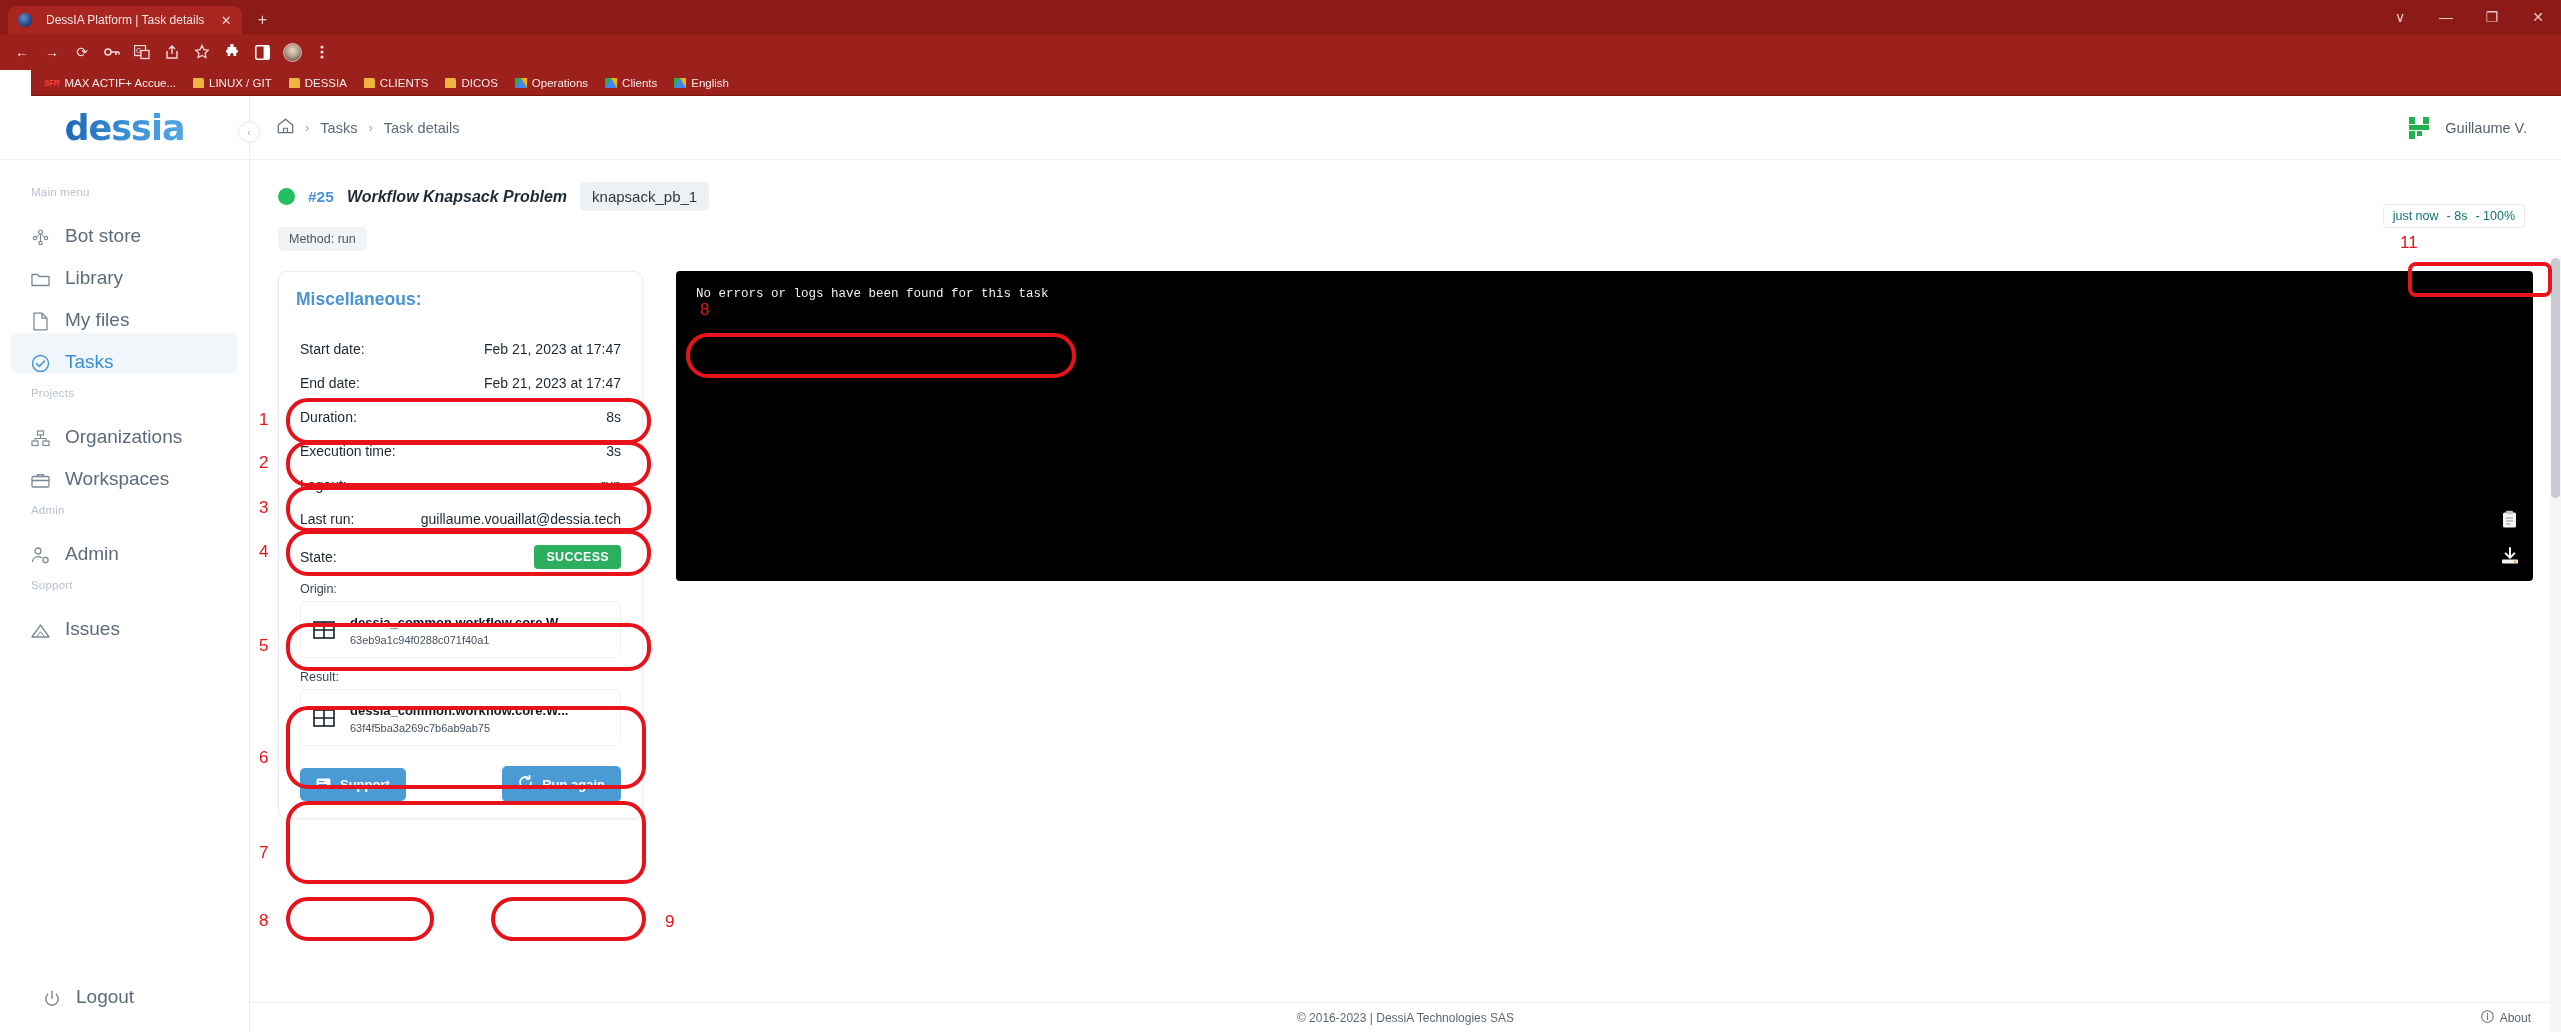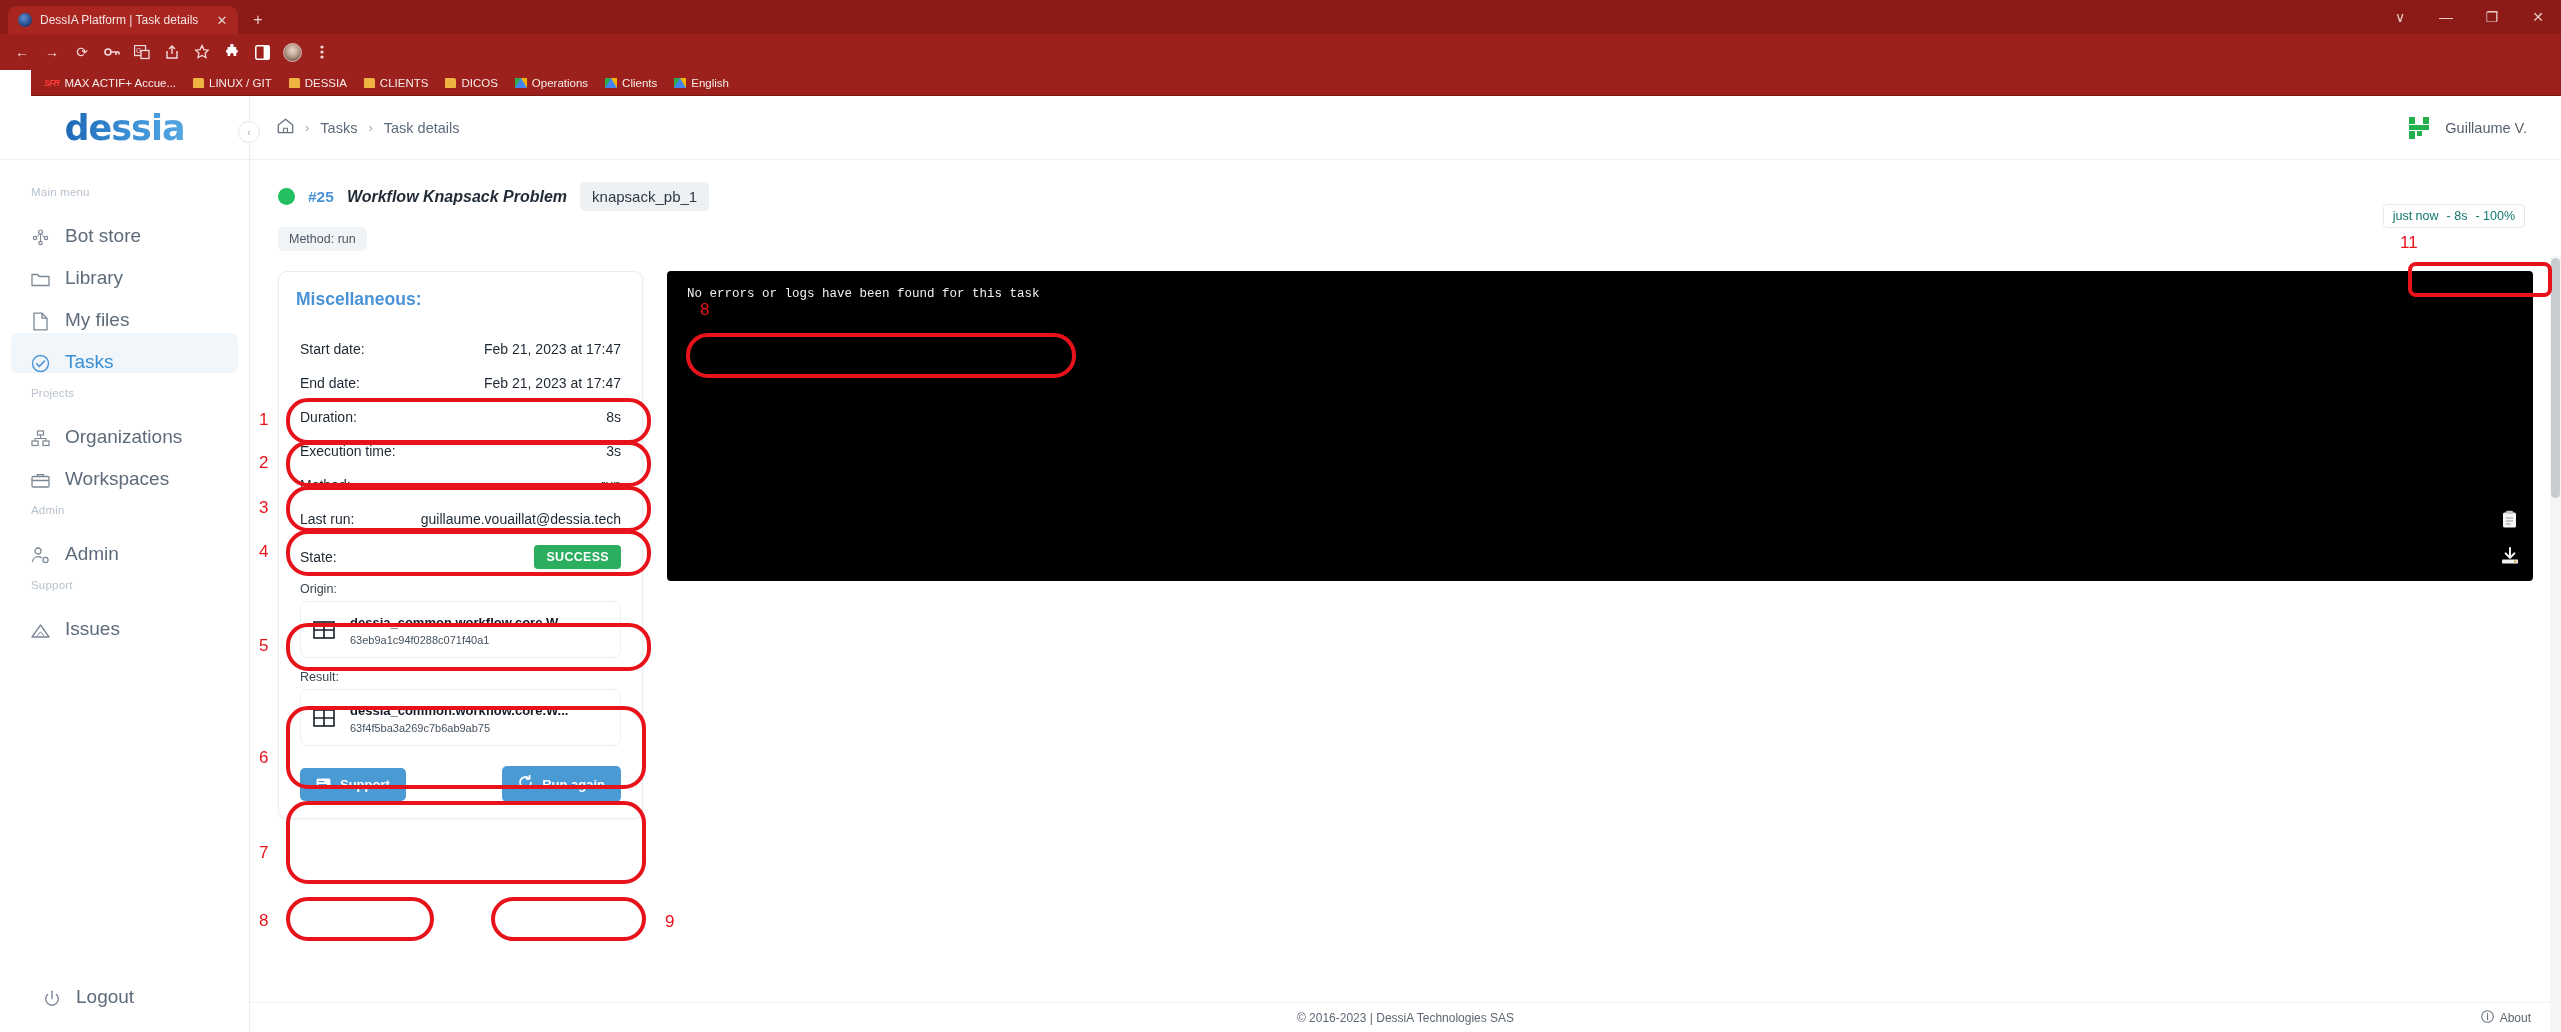--- a/index.html
+++ b/index.html
@@ -20,21 +20,21 @@
   .win-ctrl {
     position: absolute; right: 0; top: 0; height: 34px; display: flex; align-items: center;
   }
   .win-btn {
     width: 46px; height: 34px; display: flex; align-items: center; justify-content: center;
     color: #e8c9c7; font-size: 14px;
   }
   .tab {
     margin-left: 8px; height: 28px; background: #a82520; border-radius: 9px 9px 0 0;
     display: flex; align-items: center; padding: 0 8px 0 10px; min-width: 230px;
-    color: #f4e3e2; font-size: 12px; gap: 8px;
+    color: #f4e3e2; font-size: 12px; gap: 14px;
   }
   .tab-fav {
     width: 14px; height: 14px; border-radius: 50%;
     background: radial-gradient(circle at 40% 35%, #5b8fd6 0%, #1f3f78 70%, #14284d 100%);
     flex: 0 0 auto;
   }
   .tab-title { flex: 1 1 auto; white-space: nowrap; overflow: hidden; text-overflow: ellipsis; }
   .tab-close { width: 16px; text-align: center; color: #e6cfce; font-size: 13px; }
   .new-tab { width: 28px; height: 28px; display: flex; align-items: center; justify-content: center;
     color: #eccfce; font-size: 16px; margin-left: 6px; }
@@ -135,21 +135,21 @@
     margin: 16px 0 0 28px; display: inline-block; background: #f1f4f7; color: #4a5664;
     font-size: 12.5px; padding: 5px 11px; border-radius: 5px;
   }
 
   .badge-time {
     position: absolute; right: 36px; top: 44px; font-size: 12.5px; color: #0f766e;
     background: #fff; border: 1px solid #e6eaee; border-radius: 4px; padding: 4px 9px;
     display: flex; gap: 8px;
   }
 
-  .body-row { display: flex; gap: 0; padding: 20px 0 0 0; }
+  .body-row { display: flex; gap: 9px; padding: 20px 0 0 0; }
 
   .card {
     margin-left: 28px; width: 365px; flex: 0 0 365px; background: #fff;
     border: 1px solid #e9edf1; border-radius: 9px; padding: 17px 17px 16px 17px;
     box-shadow: 0 1px 3px rgba(20,40,70,.05);
   }
   .card-title { color: #4a93d6; font-size: 17.5px; font-weight: bold; margin-bottom: 22px; }
   .kv { display: flex; align-items: center; justify-content: space-between;
         font-size: 14px; color: #25303c; padding: 9px 4px; }
   .kv .k { color: #1d2832; }
@@ -484,21 +484,21 @@
             </div>
             <div class="kv">
               <span class="k">Duration:</span>
               <span class="v">8s</span>
             </div>
             <div class="kv">
               <span class="k">Execution time:</span>
               <span class="v">3s</span>
             </div>
             <div class="kv">
-              <span class="k">Method:</span>
+              <span class="k">Logout:</span>
               <span class="v">run</span>
             </div>
             <div class="kv">
               <span class="k">Last run:</span>
               <span class="v">guillaume.vouaillat@dessia.tech</span>
             </div>
             <div class="kv">
               <span class="k">State:</span>
               <span class="pill-success">SUCCESS</span>
             </div>

